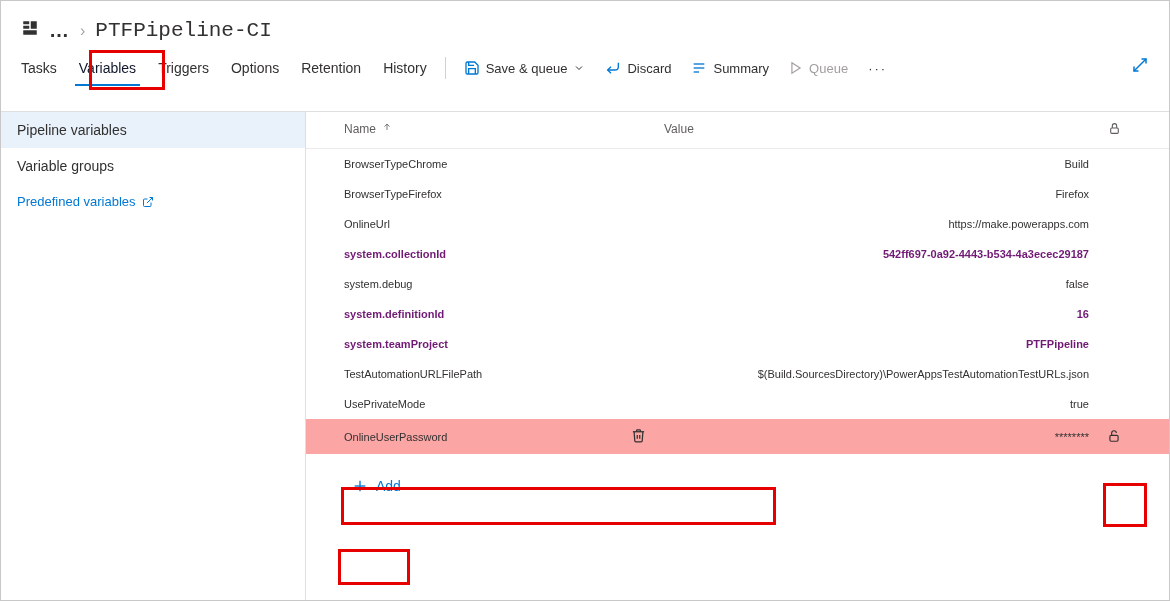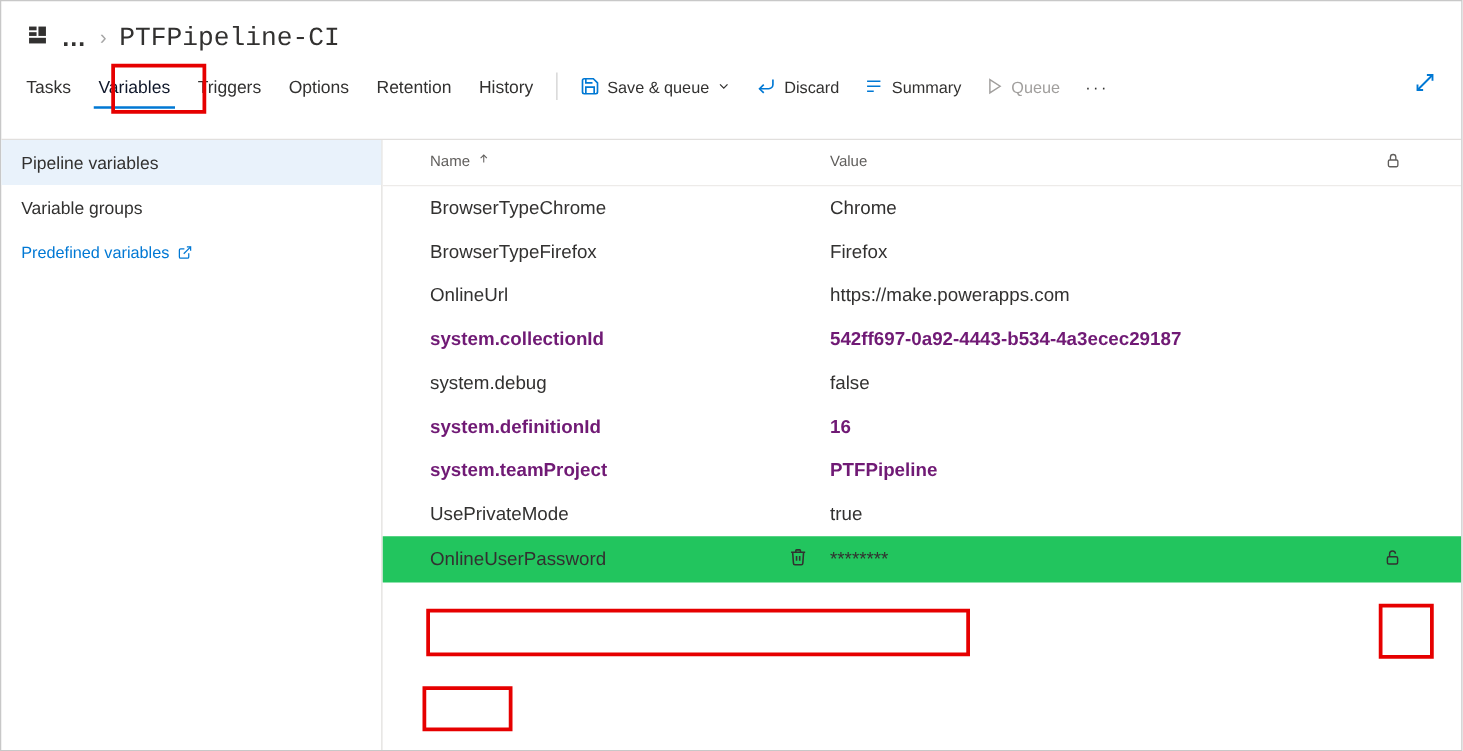--- a/index.html
+++ b/index.html
@@ -24,28 +24,28 @@
   .main { display:flex; position:absolute; top:110px; bottom:0; left:0; right:0; border-top:1px solid #e1dfdd; }
   .sidebar { width:305px; border-right:1px solid #e1dfdd; }
   .side-item { padding:10px 16px; font-size:14px; }
   .side-item.sel { background:#e9f2fb; }
   .side-link { color:#0078d4; font-size:13px; padding:10px 16px; display:flex; align-items:center; gap:6px; cursor:pointer; }
   .content { flex:1; overflow:auto; }
   .thead { display:flex; padding: 10px 30px 10px 0; font-size:12px; color:#605e5c; border-bottom:1px solid #edebe9; }
   .col-name { width:320px; margin-left:38px; display:flex; align-items:flex-start; gap:6px; }
   .col-value { flex:1; }
   .col-lock { width:50px; text-align:center; }
-  .row { display:flex; align-items:center; padding: 9px 30px 9px 0; font-size:15px; }
+  .row { display:flex; align-items:center; padding: 9px 30px 9px 0; font-size:11px;text-align:right; }
   .row .name { width:320px; margin-left:38px; display:flex; align-items:center; }
   .row .name .del { margin-left:auto; margin-right:18px; opacity:0; cursor:pointer; }
   .row .value { flex:1; }
   .row .lock { width:50px; text-align:center; }
   .row.system .name, .row.system .value { color:#701a75;font-weight:bold; }
   .row.blurred .value { filter: blur(4px); color:#666; }
-  .row.selected { background:#22c55e; }
+  .row.selected { background:#fca5a5; }
   .row.selected .name .del { opacity:1; }
   .row.selected .lock svg { stroke:#323130; }
   .add-row { padding: 18px 0 0 38px; }
   .add-btn { display:inline-flex; align-items:center; gap:8px; color:#0078d4; font-size:14px; padding:6px 14px 6px 8px; cursor:pointer; }
   .hl { border:3px solid #e60000; pointer-events:none; position:absolute; }
 </style>
 </head>
 <body>
 <div class="frame">
 
@@ -148,21 +148,21 @@
               <rect x="5" y="11" width="14" height="10" rx="2"></rect>
               <path d="M8 11V7a4 4 0 018 0v4"></path>
             </svg>
       </div>
     </div>
     <div id="rows-container">
           <div class="row">
             <div class="name">
               <span>BrowserTypeChrome</span>
             </div>
-            <div class="value">Chrome</div>
+            <div class="value">Build</div>
             <div class="lock"></div>
           </div>
           <div class="row">
             <div class="name">
               <span>BrowserTypeFirefox</span>
             </div>
             <div class="value">Firefox</div>
             <div class="lock"></div>
           </div>
           <div class="row">
@@ -191,20 +191,27 @@
               <span>system.definitionId</span>
             </div>
             <div class="value">16</div>
             <div class="lock"></div>
           </div>
           <div class="row system">
             <div class="name">
               <span>system.teamProject</span>
             </div>
             <div class="value">PTFPipeline</div>
+            <div class="lock"></div>
+          </div>
+          <div class="row">
+            <div class="name">
+              <span>TestAutomationURLFilePath</span>
+            </div>
+            <div class="value">$(Build.SourcesDirectory)\PowerAppsTestAutomationTestURLs.json</div>
             <div class="lock"></div>
           </div>
           <div class="row">
             <div class="name">
               <span>UsePrivateMode</span>
             </div>
             <div class="value">true</div>
             <div class="lock"></div>
           </div>
           <div class="row selected">
@@ -217,20 +224,29 @@
                   <path d="M9 6V4a1 1 0 011-1h4a1 1 0 011 1v2"></path>
                 </svg></span>
             </div>
             <div class="value">********</div>
             <div class="lock"><svg width="14" height="14" viewBox="0 0 24 24" fill="none" stroke="#323130" stroke-width="2">
                 <rect x="5" y="11" width="14" height="10" rx="2"></rect>
                 <path d="M8 11V7a4 4 0 018 0"></path>
               </svg></div>
           </div>
         </div>
+    <div class="add-row">
+      <div class="add-btn">
+        <svg width="16" height="16" viewBox="0 0 24 24" fill="none" stroke="#0078d4" stroke-width="2">
+              <line x1="12" y1="4" x2="12" y2="20"></line>
+              <line x1="4" y1="12" x2="20" y2="12"></line>
+            </svg>
+        <span>Add</span>
+      </div>
+    </div>
   </div>
 </div>
 
 <div class="hl" style="top:486px; left:340px; width:435px; height:38px;"></div>
 <div class="hl" style="top:482px; left:1102px; width:44px; height:44px;"></div>
 <div class="hl" style="top:548px; left:337px; width:72px; height:36px;"></div>
 
 </div>
 
 </body></html>

